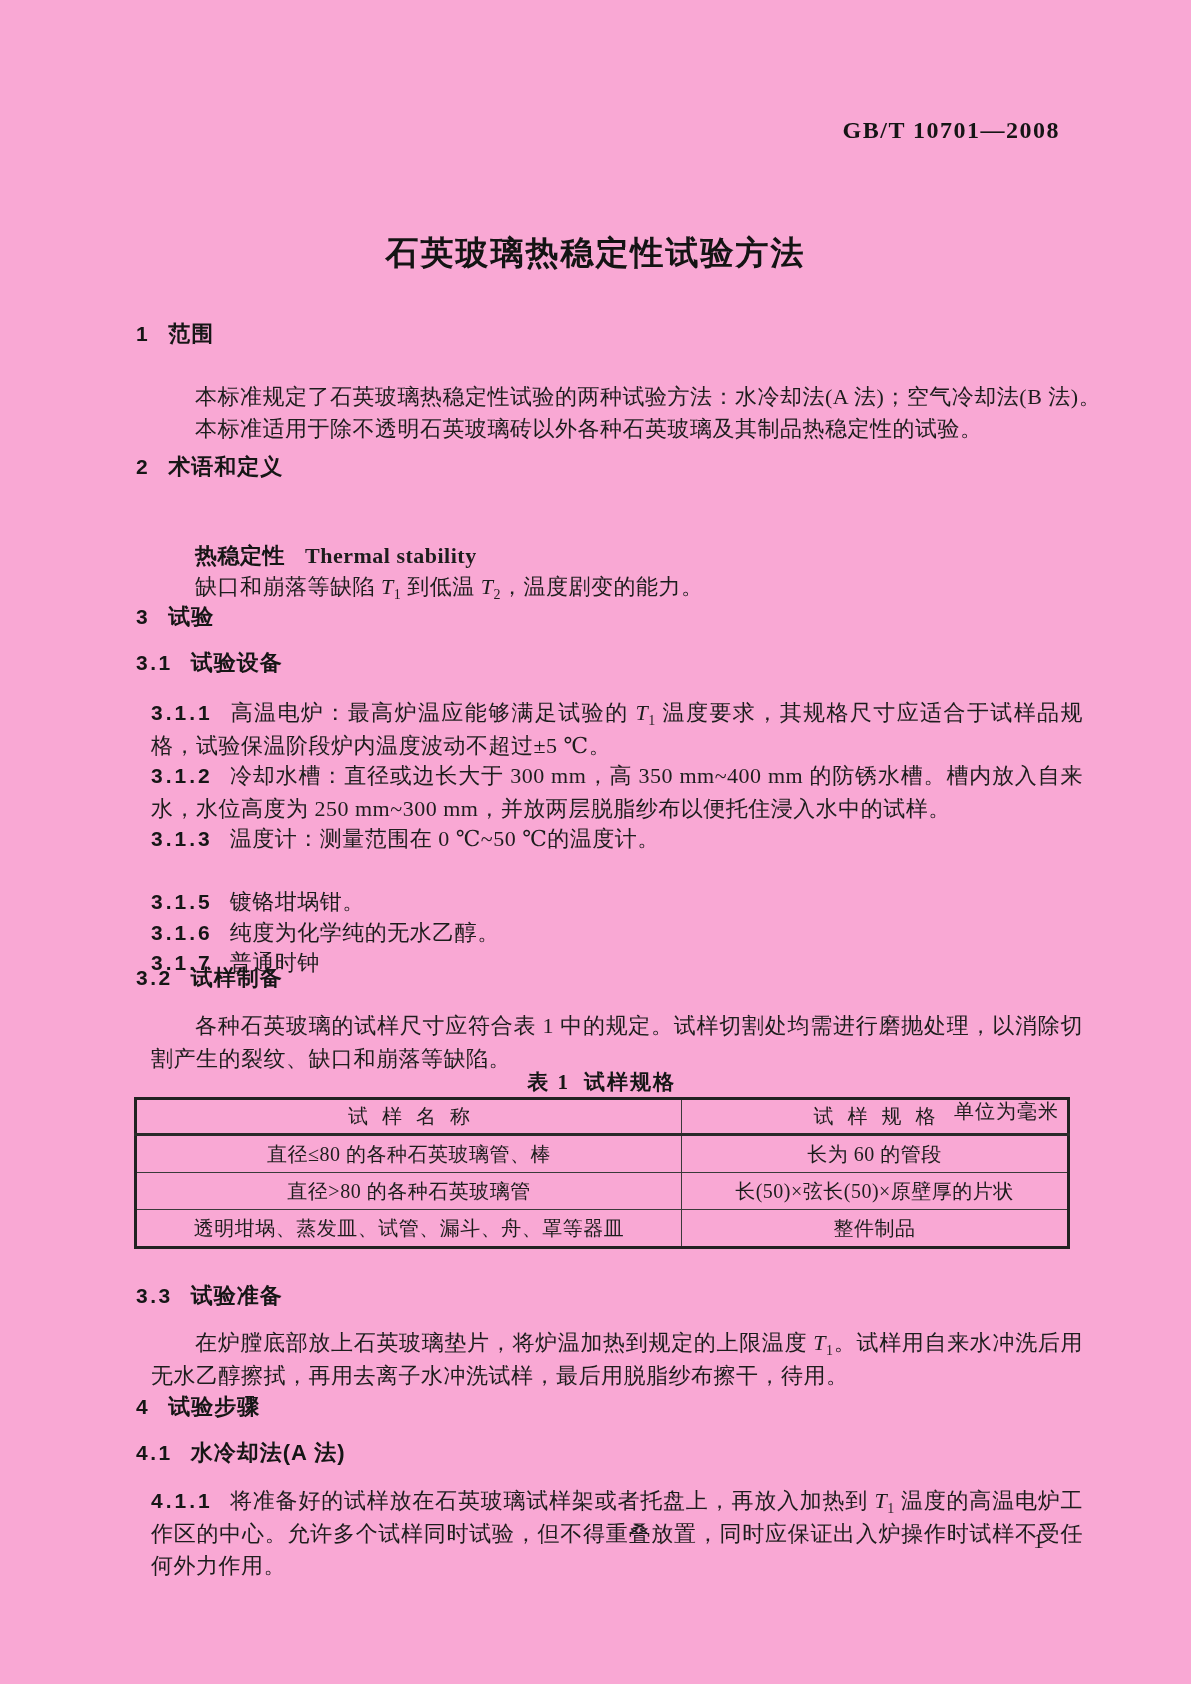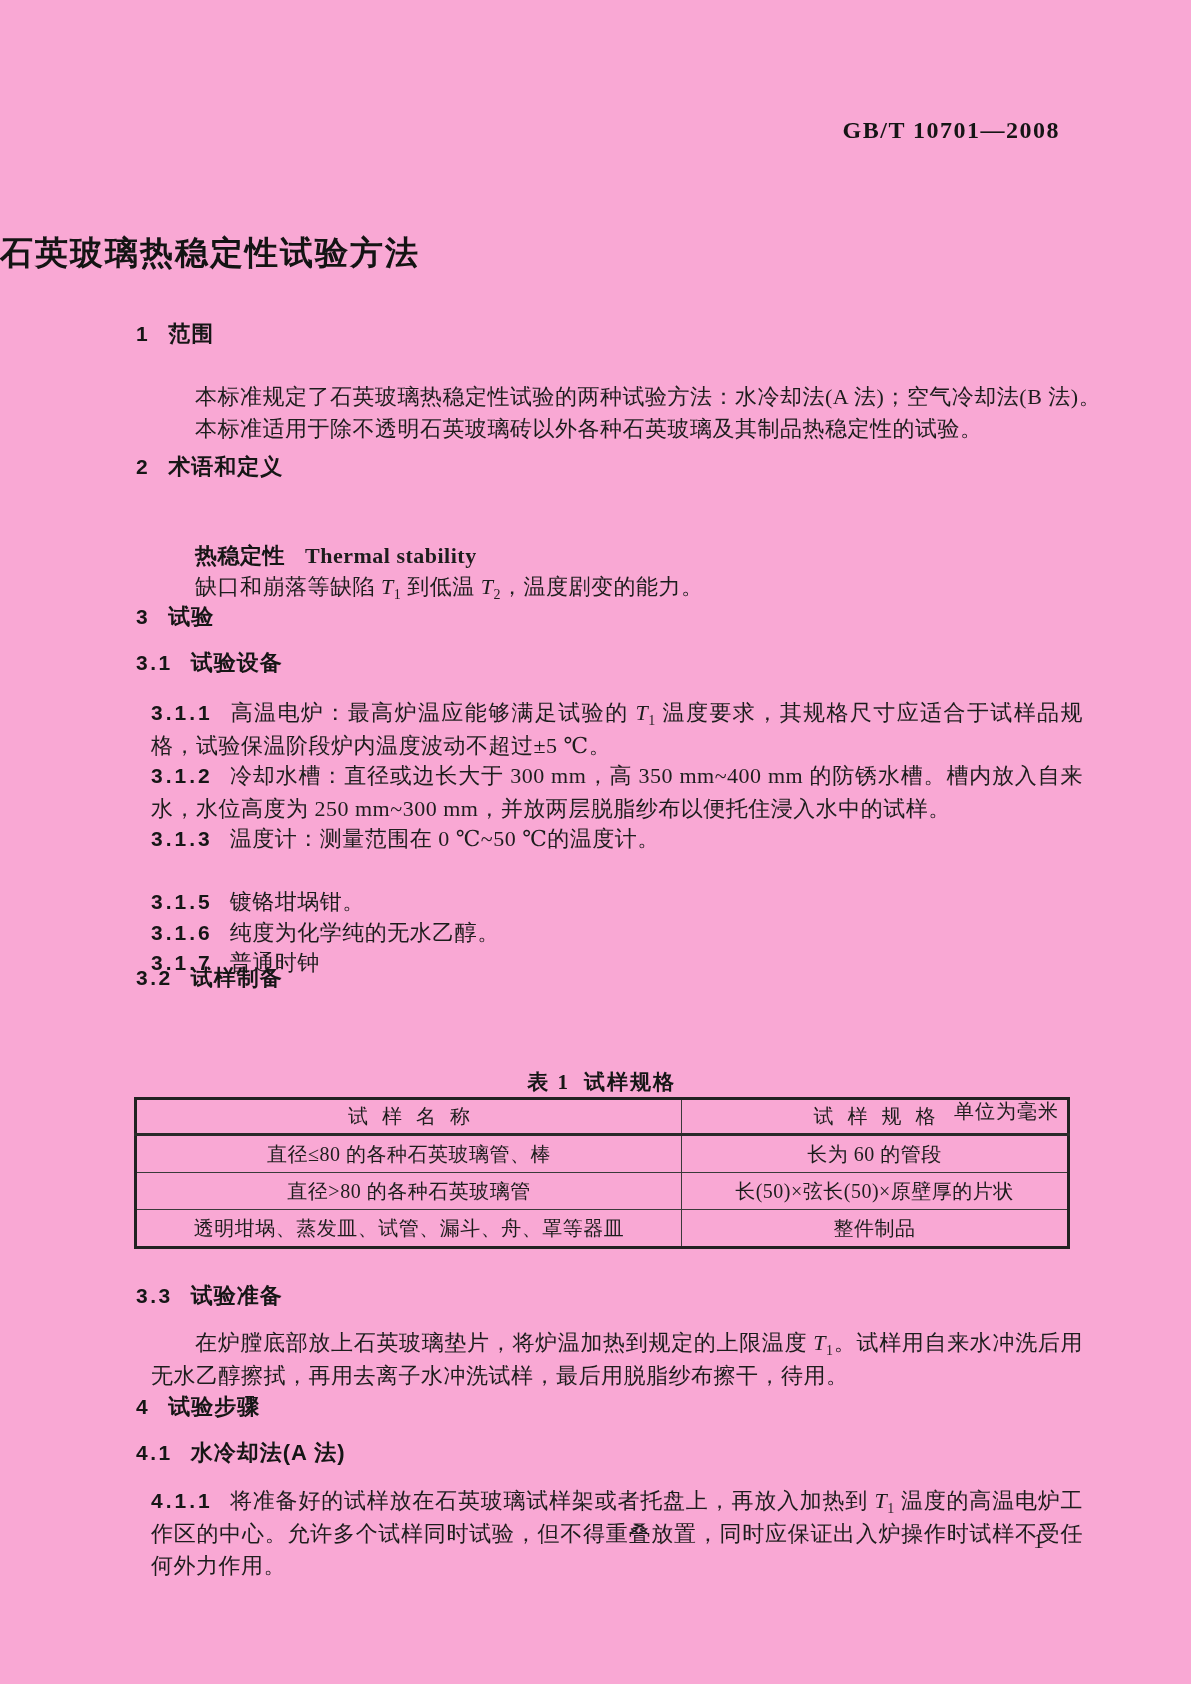--- a/index.html
+++ b/index.html
@@ -14,21 +14,21 @@
   
   .doc-code{
     position:absolute;top:117px;right:131px;
     font-family:"Liberation Serif","DejaVu Serif",serif;
     font-weight:bold;font-size:24px;letter-spacing:1.5px;
     color:#151515;
   }
   
   .doc-title{
     position:absolute;top:231px;left:0;width:100%;
-    margin:0;
+    margin:0;text-align:center;
     font-family:Liberation Sans, sans-serif;
     font-weight:bold;font-size:33px;letter-spacing:2px;
     color:#141414;
   }
   
   .sec-h{
     position:absolute;left:136px;margin:0;
     font-family:"Liberation Sans","DejaVu Sans",sans-serif;
     font-weight:bold;font-size:22px;color:#161616;
     letter-spacing:1px;white-space:nowrap;
@@ -118,20 +118,21 @@
   <p class="p" style="top:682px"><span class="cnum">3.1.1</span><span>高温电炉：最高炉温应能够满足试验的 </span><span class="ivar">T</span><sub>1</sub><span> 温度要求，其规格尺寸应适合于试样品规格，试验保温阶段炉内温度波动不超过±5 ℃。</span></p>
 
   <p class="p" style="top:745px"><span class="cnum">3.1.2</span><span>冷却水槽：直径或边长大于 300 mm，高 350 mm~400 mm 的防锈水槽。槽内放入自来水，水位高度为 250 mm~300 mm，并放两层脱脂纱布以便托住浸入水中的试样。</span></p>
 
   <p class="p oneline" style="top:808px"><span class="cnum">3.1.3</span><span>温度计：测量范围在 0 ℃~50 ℃的温度计。</span></p>
   <p class="p oneline" style="top:871px"><span class="cnum">3.1.5</span><span>镀铬坩埚钳。</span></p>
   <p class="p oneline" style="top:902px"><span class="cnum">3.1.6</span><span>纯度为化学纯的无水乙醇。</span></p>
   <p class="p oneline" style="top:932px"><span class="cnum">3.1.7</span><span>普通时钟</span></p>
 
   <h3 class="sec-h" style="top:963px"><span class="hnum">3.2</span><span>试样制备</span></h3>
+  <p class="p ind" style="top:995px">各种石英玻璃的试样尺寸应符合表 1 中的规定。试样切割处均需进行磨抛处理，以消除切割产生的裂纹、缺口和崩落等缺陷。</p>
 
   <div class="caption-row">
     <div class="tbl-caption"><span class="cap-label">表 1</span><span>试样规格</span></div>
     <div class="unit-note">单位为毫米</div>
   </div>
 
   <table class="spec-table">
     <colgroup>
         <col style="width:546px">
         <col style="width:387px">

